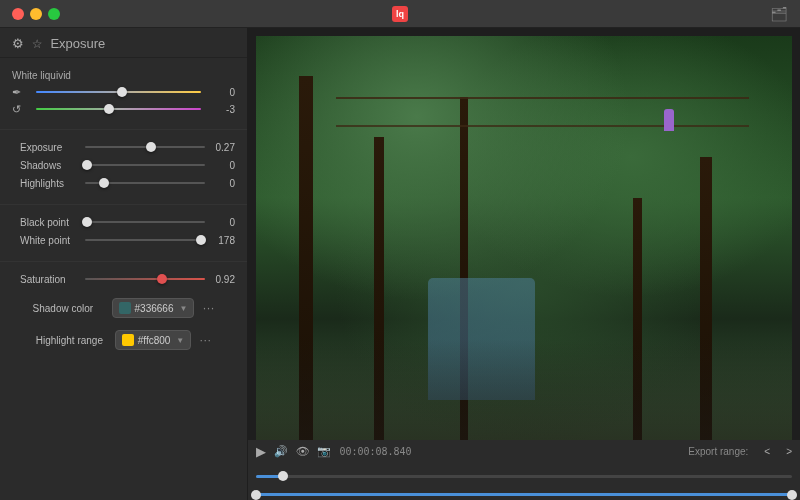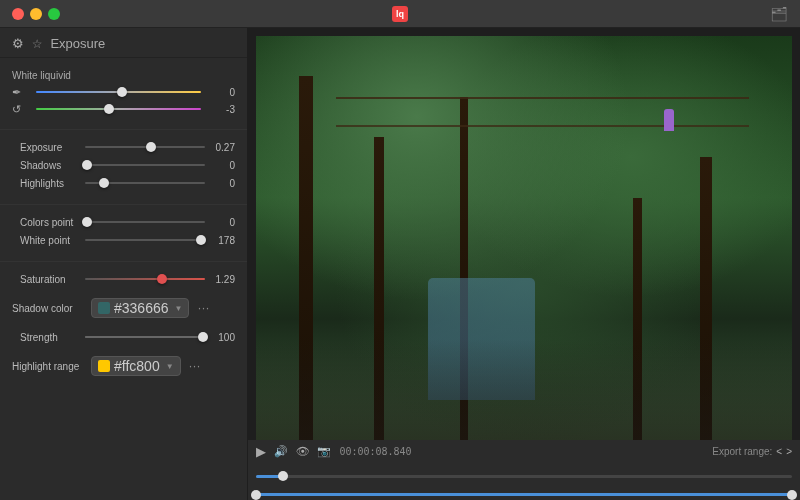--- a/index.html
+++ b/index.html
@@ -213,20 +213,21 @@
       background: #333;
       margin: 6px 0;
     }
 
     
     .color-row {
       display: flex;
       align-items: center;
       margin-bottom: 4px;
       gap: 4px;
+      justify-content: center;
     }
     .color-label {
       color: #bbb;
       font-size: 10px;
       width: 75px;
       flex-shrink: 0;
     }
     .color-swatch-btn {
       display: flex;
       align-items: center;
@@ -238,21 +239,21 @@
       cursor: pointer;
       height: 20px;
     }
     .color-swatch {
       width: 12px;
       height: 12px;
       border-radius: 2px;
     }
     .color-hex {
       color: #ccc;
-      font-size: 14px;
+      font-size: 10px;
     }
     .color-dropdown-arrow {
       color: #888;
       font-size: 8px;
       margin-left: 2px;
     }
     .color-menu-dots {
       color: #888;
       font-size: 12px;
       margin-left: 4px;
@@ -347,21 +348,21 @@
     .time-display {
       color: #888;
       font-size: 10px;
       font-family: monospace;
     }
     .export-range {
       color: #888;
       font-size: 10px;
       display: flex;
       align-items: center;
-      gap: 4px;
+      gap: 16px;
       margin-left: auto;
       text-align: center;
     }
     .export-range-label {
       color: #888;
     }
     .range-arrow {
       color: #aaa;
       cursor: pointer;
       font-size: 10px;
@@ -496,21 +497,21 @@
           </div>
           <span class="slider-value">0</span>
         </div>
       </div>
 
       <div class="divider"></div>
 
 
       <div class="control-section">
         <div class="slider-row">
-          <span class="slider-label">Colors point</span>
+          <span class="slider-label">Black point</span>
           <div class="slider-container">
             <div class="slider-track">
               <div class="slider-thumb" style="left:2%;"></div>
             </div>
           </div>
           <span class="slider-value">0</span>
         </div>
         <div class="slider-row">
           <span class="slider-label">White point</span>
           <div class="slider-container">
@@ -525,48 +526,36 @@
       <div class="divider"></div>
 
       <div class="control-section">
         <div class="slider-row">
           <span class="slider-label">Saturation</span>
           <div class="slider-container">
             <div class="slider-track" style="background: linear-gradient(to right, #555 0%, #d9534a 100%);">
               <div class="slider-thumb" style="left:64%; background:#e05050;"></div>
             </div>
           </div>
-          <span class="slider-value">1.29</span>
+          <span class="slider-value">0.92</span>
         </div>
       </div>
 
       <div class="control-section">
         <div class="color-row">
           <span class="color-label">Shadow color</span>
           <div class="color-swatch-btn">
             <div class="color-swatch" style="background:#336666;"></div>
             <span class="color-hex">#336666</span>
             <span class="color-dropdown-arrow">▼</span>
           </div>
           <span class="color-menu-dots">···</span>
         </div>
       </div>
 
-      <div class="control-section">
-        <div class="slider-row">
-          <span class="slider-label">Strength</span>
-          <div class="slider-container">
-            <div class="slider-track">
-              <div class="slider-fill" style="width:100%;"></div>
-              <div class="slider-thumb" style="left:98%;"></div>
-            </div>
-          </div>
-          <span class="slider-value">100</span>
-        </div>
-      </div>
 
       <div class="control-section">
         <div class="color-row">
           <span class="color-label">Highlight range</span>
           <div class="color-swatch-btn">
             <div class="color-swatch" style="background:#ffc800;"></div>
             <span class="color-hex">#ffc800</span>
             <span class="color-dropdown-arrow">▼</span>
           </div>
           <span class="color-menu-dots">···</span>

